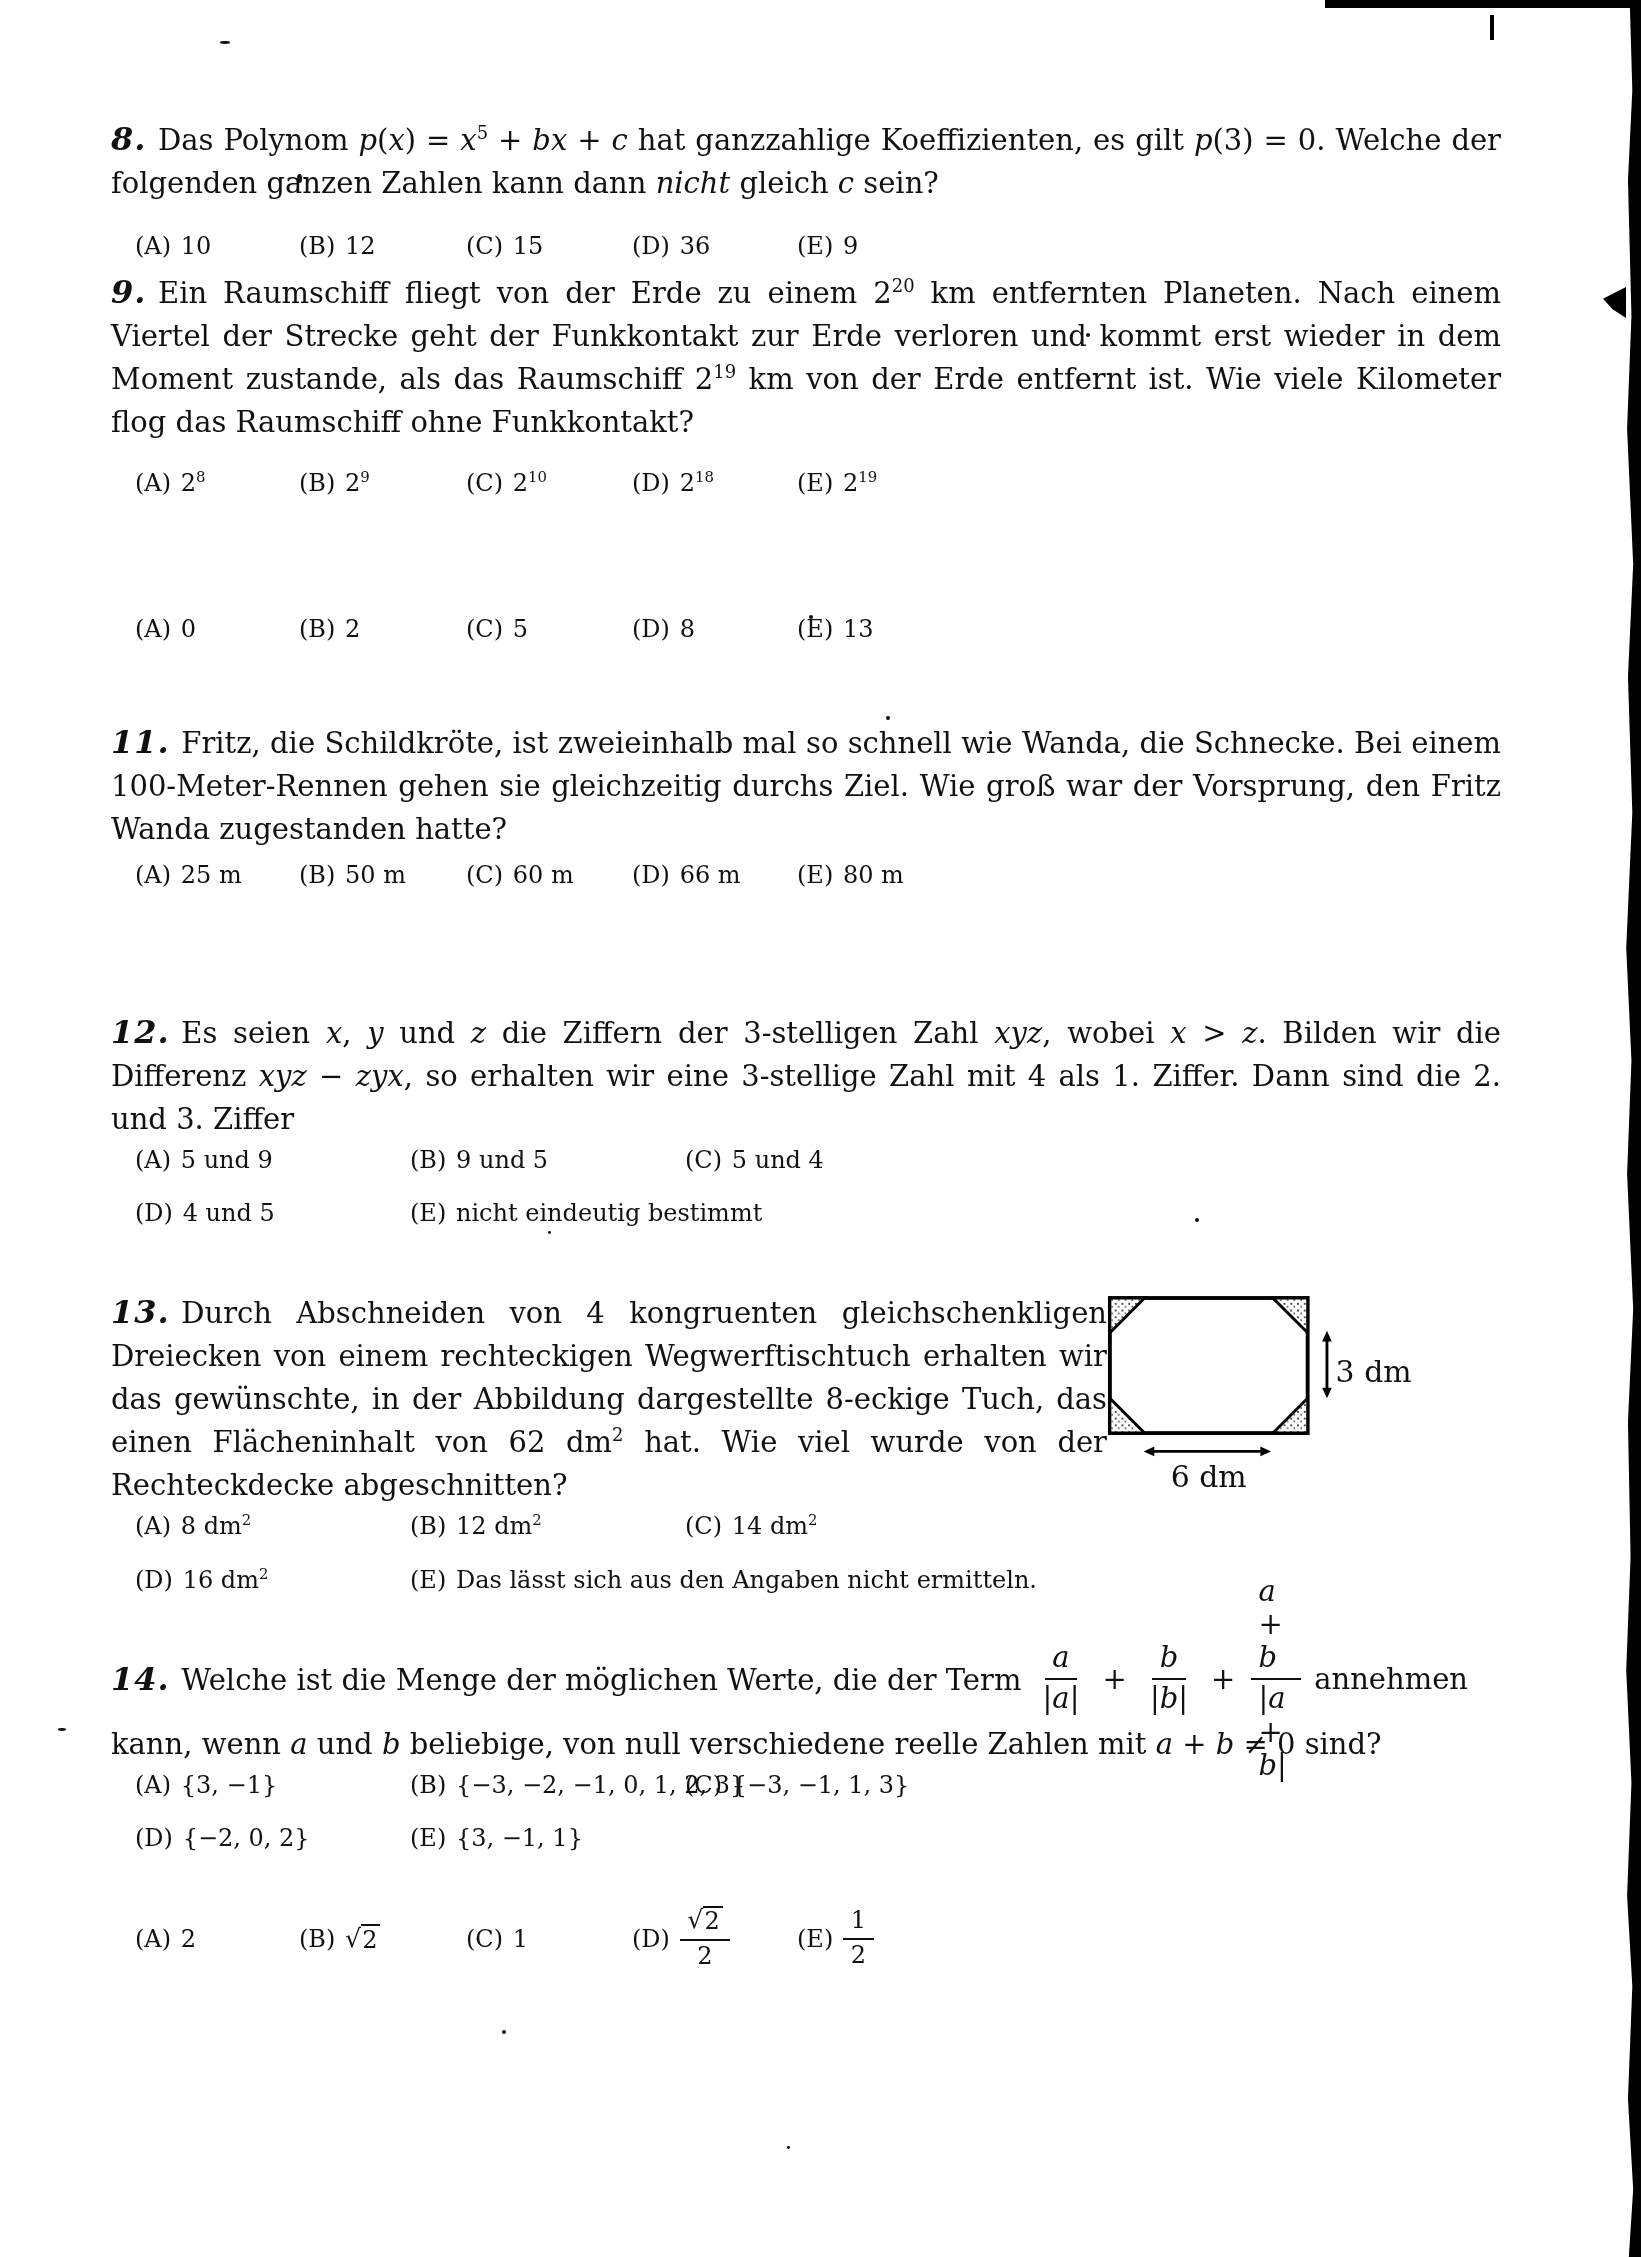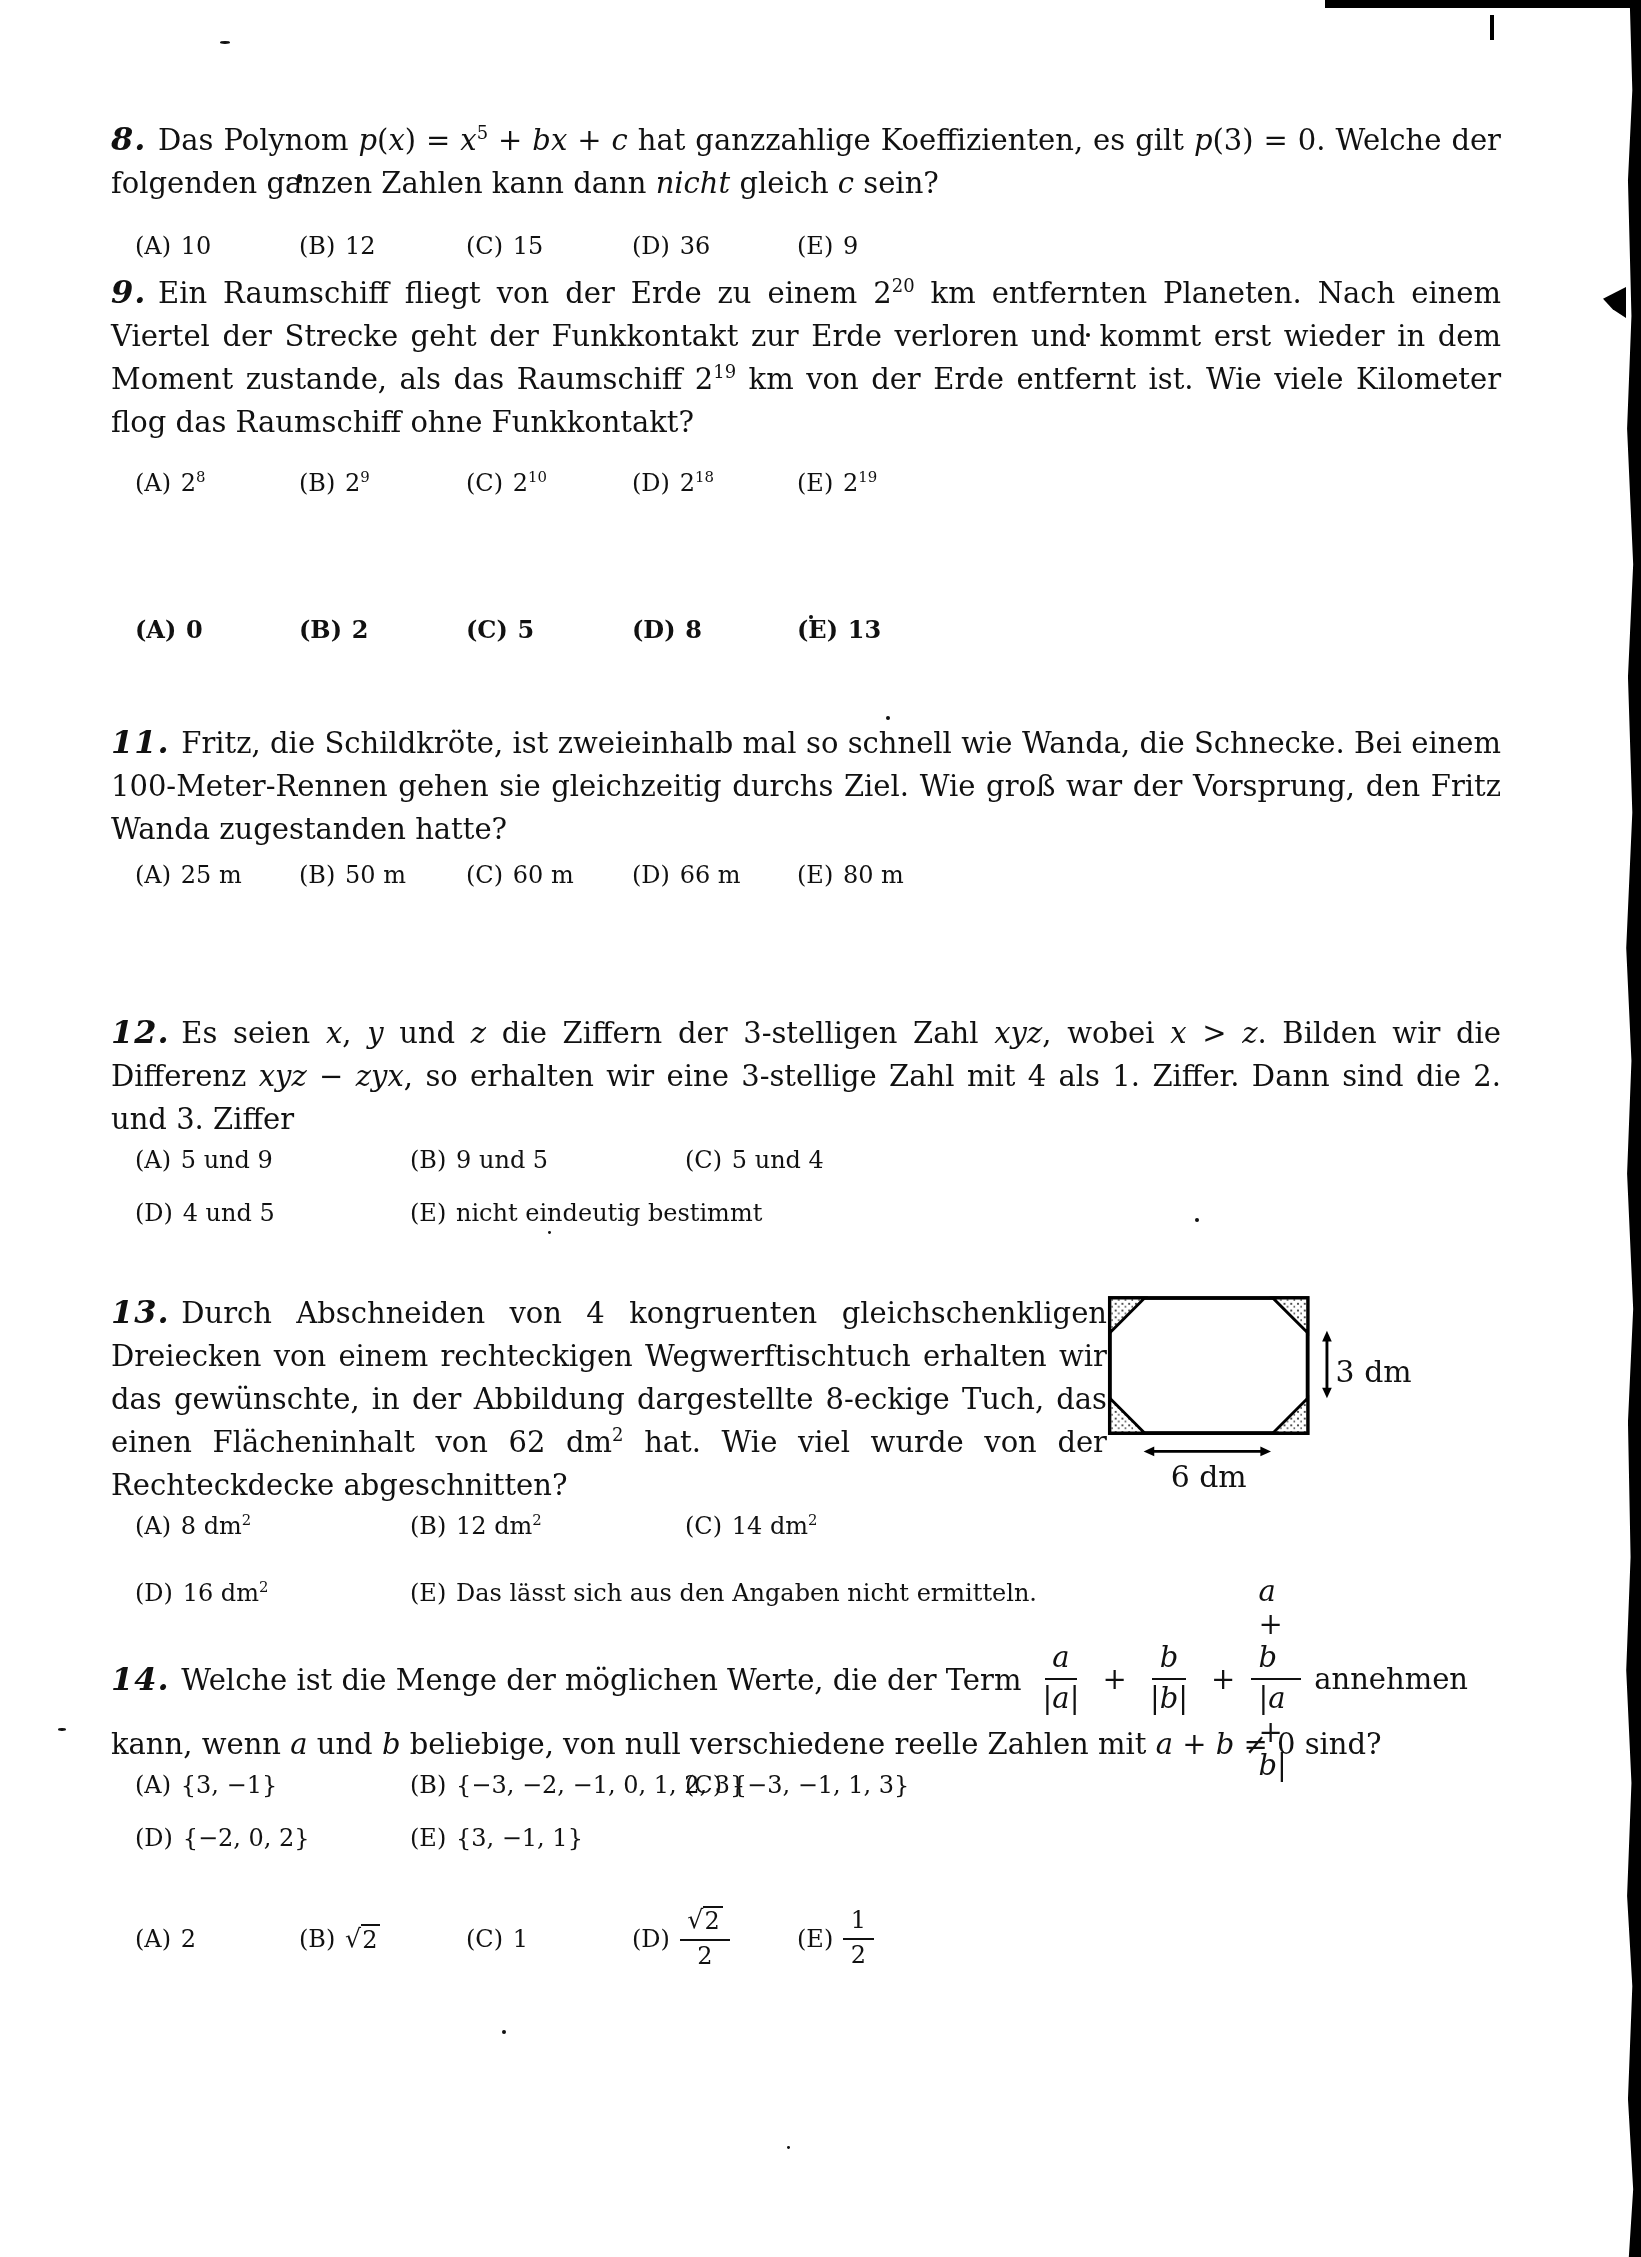--- a/index.html
+++ b/index.html
@@ -76,21 +76,21 @@
   <div class="opts opts5" style="margin-top:25px;">
     <span class="opt o0"><span class="olabel">(A)</span><span>2<sup>8</sup></span></span>
     <span class="opt o1"><span class="olabel">(B)</span><span>2<sup>9</sup></span></span>
     <span class="opt o2"><span class="olabel">(C)</span><span>2<sup>10</sup></span></span>
     <span class="opt o3"><span class="olabel">(D)</span><span>2<sup>18</sup></span></span>
     <span class="opt o4"><span class="olabel">(E)</span><span>2<sup>19</sup></span></span>
   </div>
 </section>
 
 <section class="q" style="top:581px;">
-  <div class="opts opts5" style="margin-top:34px;font-weight:bold;">
+  <div class="opts opts5" style="margin-top:34px;">
     <span class="opt o0"><span class="olabel">(A)</span><span>0</span></span>
     <span class="opt o1"><span class="olabel">(B)</span><span>2</span></span>
     <span class="opt o2"><span class="olabel">(C)</span><span>5</span></span>
     <span class="opt o3"><span class="olabel">(D)</span><span>8</span></span>
     <span class="opt o4"><span class="olabel">(E)</span><span>13</span></span>
   </div>
 </section>
 
 <section class="q" style="top:721px;">
   <p class="stem"><span class="qnum">11.</span><span>Fritz, die Schildkröte, ist zweieinhalb mal so schnell wie Wanda, die Schnecke. Bei einem 100-Meter-Rennen gehen sie gleichzeitig durchs Ziel. Wie groß war der Vorsprung, den Fritz Wanda zugestanden hatte?</span></p>
@@ -140,21 +140,21 @@
     <polygon points="38,162 49,157 49,167" fill="#000"></polygon>
     <polygon points="170,162 159,157 159,167" fill="#000"></polygon>
     <text x="66" y="199">6 dm</text>
   </svg>
 
   <div class="opts opts3" style="margin-top:4.8px;">
     <span class="opt o0"><span class="olabel">(A)</span><span>8 dm<sup>2</sup></span></span>
     <span class="opt o1"><span class="olabel">(B)</span><span>12 dm<sup>2</sup></span></span>
     <span class="opt o2"><span class="olabel">(C)</span><span>14 dm<sup>2</sup></span></span>
   </div>
-  <div class="opts opts2" style="margin-top:23px;">
+  <div class="opts opts2" style="margin-top:10px;">
     <span class="opt o0"><span class="olabel">(D)</span><span>16 dm<sup>2</sup></span></span>
     <span class="opt o1"><span class="olabel">(E)</span><span>Das lässt sich aus den Angaben nicht ermitteln.</span></span>
   </div>
 </section>
 
 <section class="q" style="top:1634px;">
   <div class="mline">
     <span class="txt"><span class="qnum">14.</span><span>Welche ist die Menge der möglichen Werte, die der Term</span></span>
     <span class="frac vfrac">
         <span class="num">a</span>

